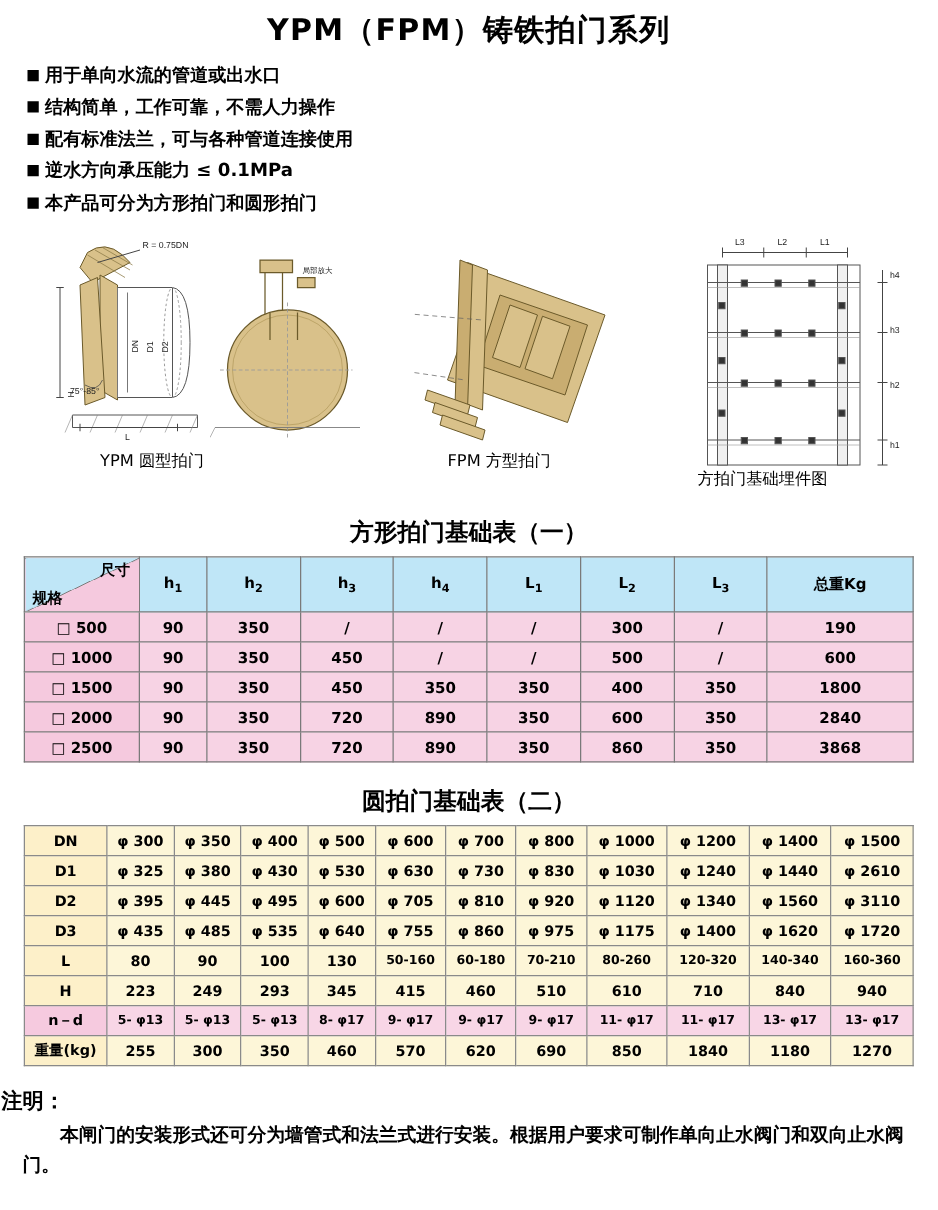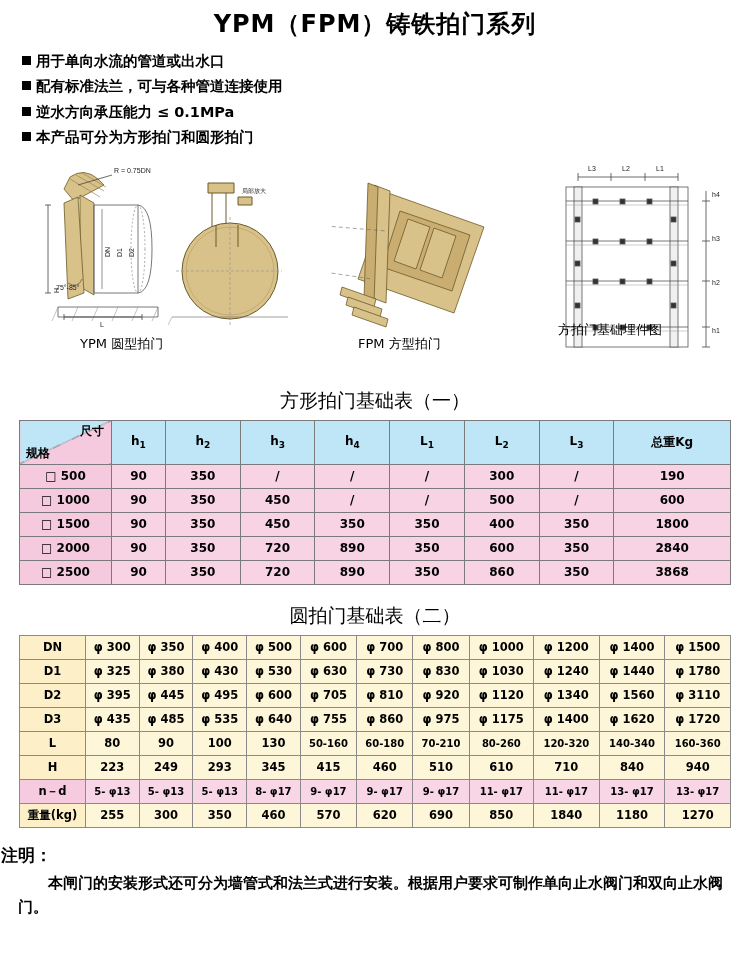--- a/index.html
+++ b/index.html
@@ -57,21 +57,21 @@
     position: absolute;
     font-size: 13px;
     font-family: "DejaVu Sans", sans-serif;
     white-space: nowrap;
   }
 
   
   .section-title {
     text-align: center;
     font-size: 19px;
-    font-weight: normal;
+    font-weight: bold;
     font-family: "DejaVu Sans", sans-serif;
     margin: 6px 0 6px 0;
   }
 
   
   table {
     border-collapse: collapse;
     font-size: 12px;
     font-family: "DejaVu Sans", sans-serif;
   }
@@ -146,20 +146,24 @@
 <body>
 
 <div class="page">
 
   <div class="main-title">YPM（FPM）铸铁拍门系列</div>
 
   <div class="bullets">
     <div class="bullet-row">
       <span class="sq"></span>
       <span>用于单向水流的管道或出水口</span>
+    </div>
+    <div class="bullet-row">
+      <span class="sq"></span>
+      <span>结构简单，工作可靠，不需人力操作</span>
     </div>
     <div class="bullet-row">
       <span class="sq"></span>
       <span>配有标准法兰，可与各种管道连接使用</span>
     </div>
     <div class="bullet-row">
       <span class="sq"></span>
       <span>逆水方向承压能力 ≤ 0.1MPa</span>
     </div>
     <div class="bullet-row">
@@ -303,21 +307,21 @@
         <g fill="#222" font-size="7">
           <text x="40" y="14">L3</text>
           <text x="74" y="14">L2</text>
           <text x="108" y="14">L1</text>
           <text x="164" y="40">h4</text>
           <text x="164" y="84">h3</text>
           <text x="164" y="128">h2</text>
           <text x="164" y="176">h1</text>
         </g>
       </svg>
-      <div class="fig-caption" style="left:10px; top:164px;">方拍门基础埋件图</div>
+      <div class="fig-caption" style="left:10px; top:192px;">方拍门基础埋件图</div>
     </div>
   </div>
 
   <div class="section-title">方形拍门基础表（一）</div>
   <table class="tbl1">
     <thead>
       <tr>
         <td class="corner">
           <span class="c-top">尺寸</span>
           <span class="c-bot">规格</span>
@@ -413,21 +417,21 @@
         <td>φ 325</td>
         <td>φ 380</td>
         <td>φ 430</td>
         <td>φ 530</td>
         <td>φ 630</td>
         <td>φ 730</td>
         <td>φ 830</td>
         <td>φ 1030</td>
         <td>φ 1240</td>
         <td>φ 1440</td>
-        <td>φ 1780</td>
+        <td>φ 2610</td>
       </tr>
       <tr>
         <td class="rowhdr">D2</td>
         <td>φ 395</td>
         <td>φ 445</td>
         <td>φ 495</td>
         <td>φ 600</td>
         <td>φ 705</td>
         <td>φ 810</td>
         <td>φ 920</td>

